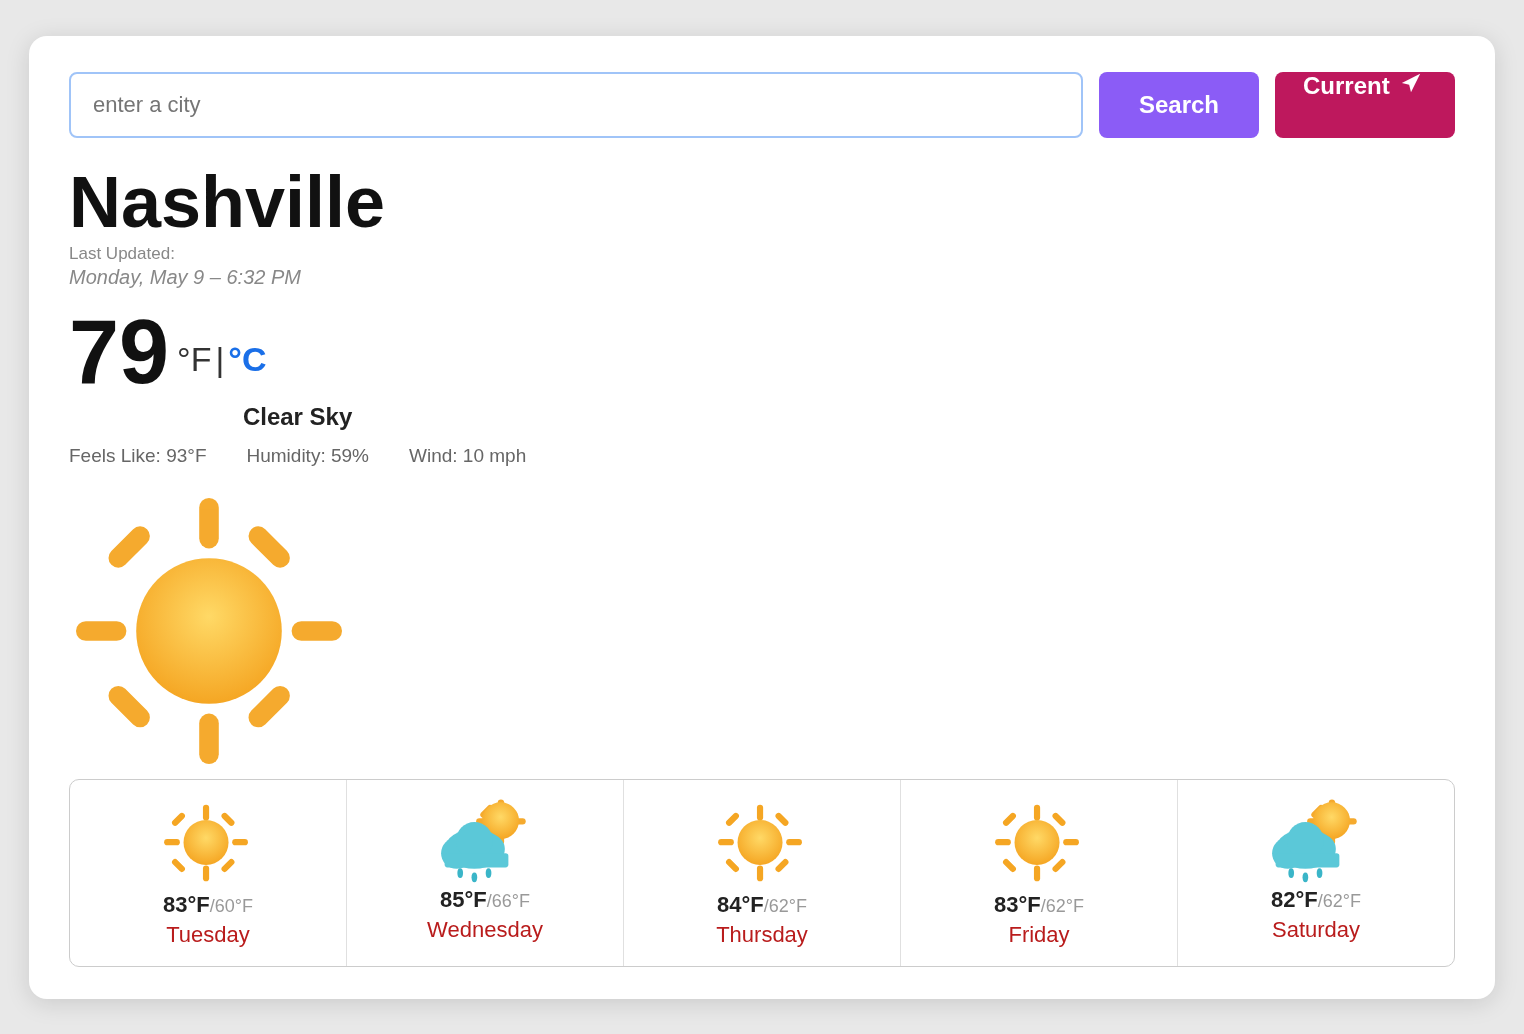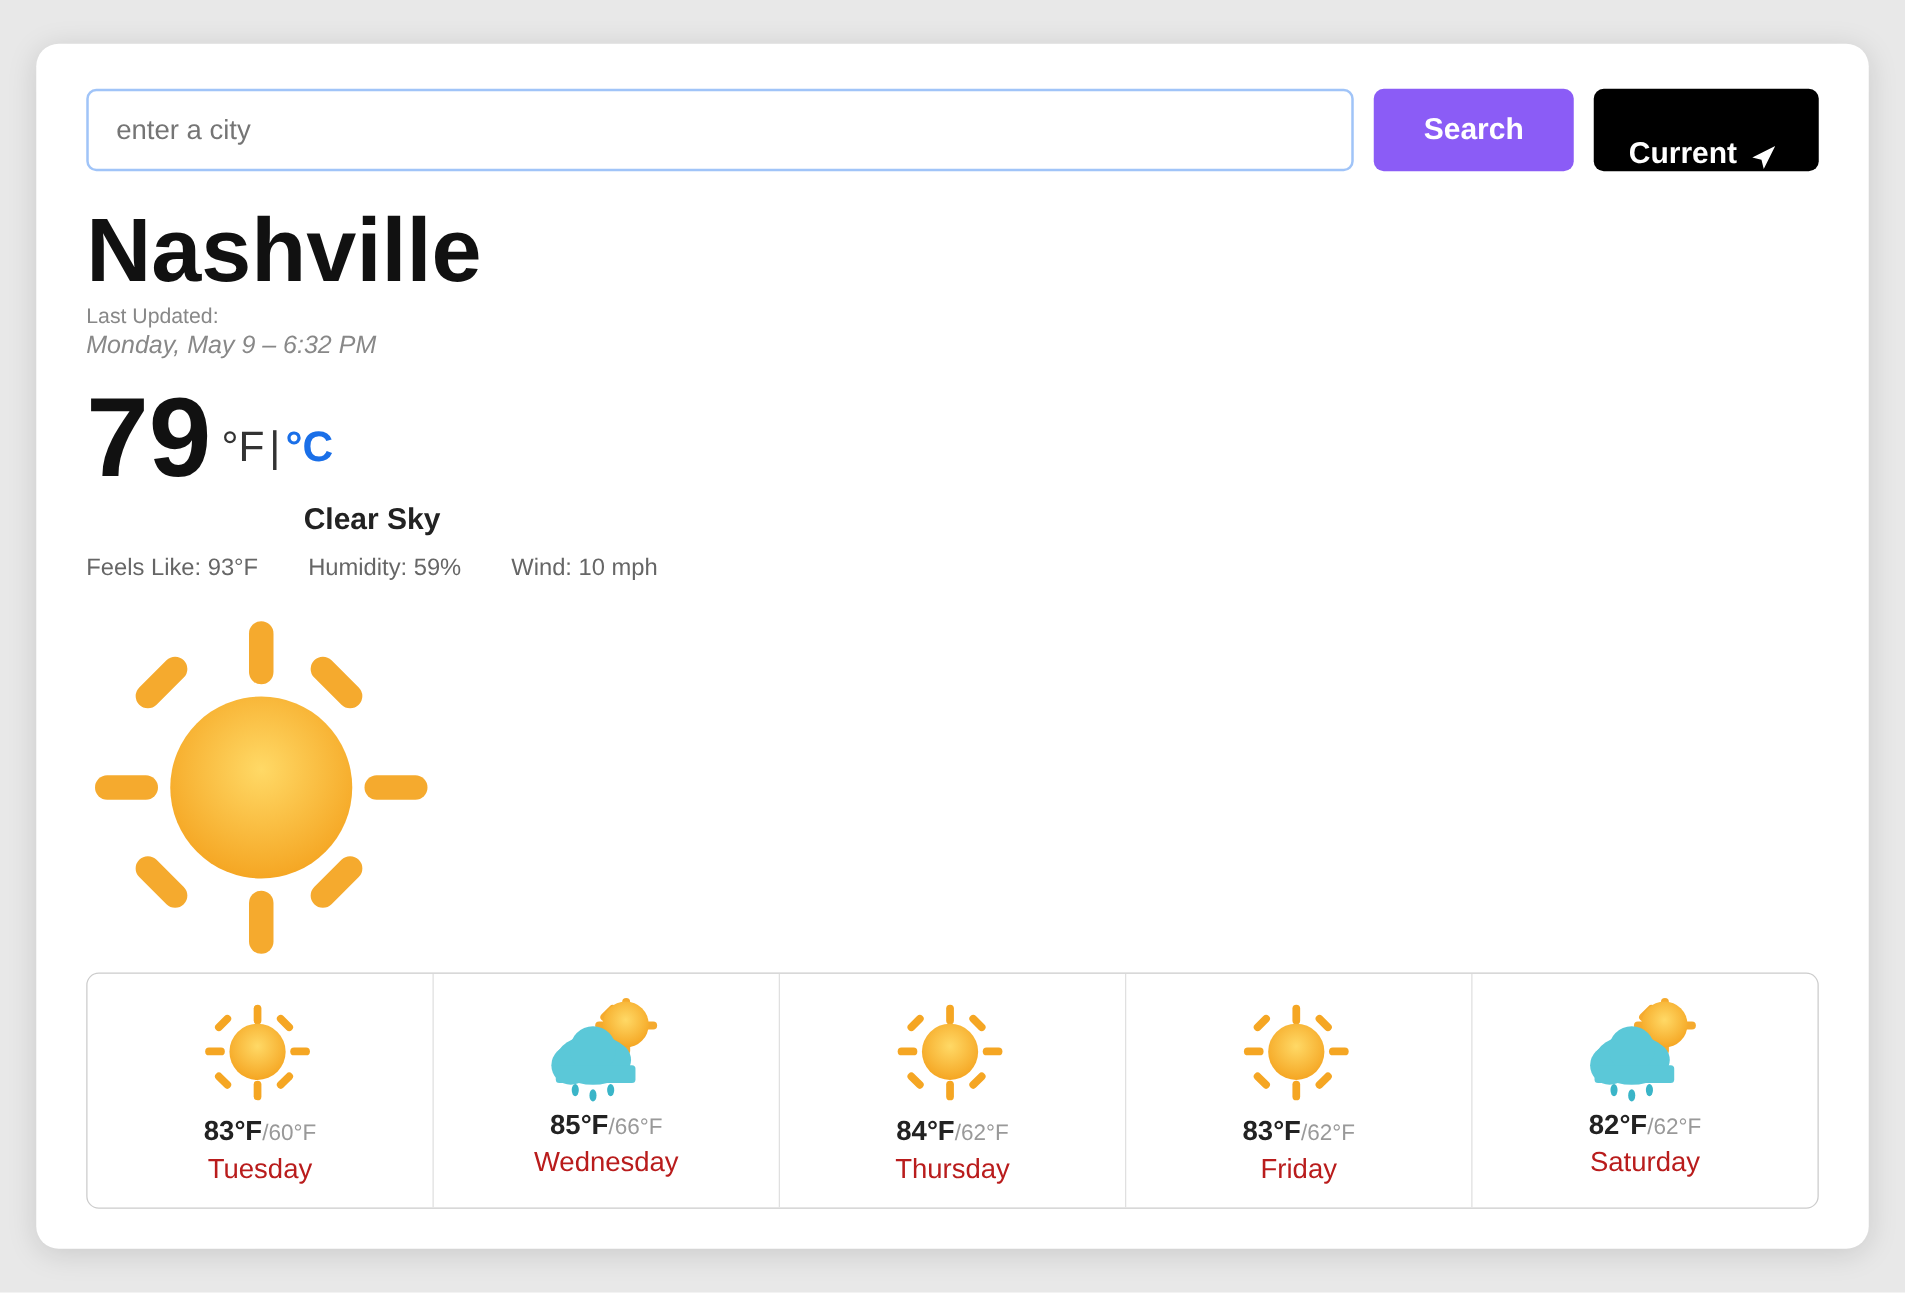--- a/index.html
+++ b/index.html
@@ -39,30 +39,30 @@
       color: #fff;
       border: none;
       border-radius: 8px;
       font-size: 24px;
       font-weight: 600;
       padding: 0 36px;
       cursor: pointer;
       min-width: 160px;
     }
     .btn-current {
-      background: #000000;
+      background: #be185d;
       color: #fff;
       border: none;
       border-radius: 8px;
       font-size: 24px;
       font-weight: 600;
       padding: 0 28px;
       cursor: pointer;
       display: flex;
-      align-items: flex-end;
+      align-items: flex-start;
       gap: 10px;
       min-width: 180px;
     }
     .location-row {
       display: flex;
       align-items: flex-start;
       justify-content: space-between;
       flex-direction: column;
     }
     .location-left {}

